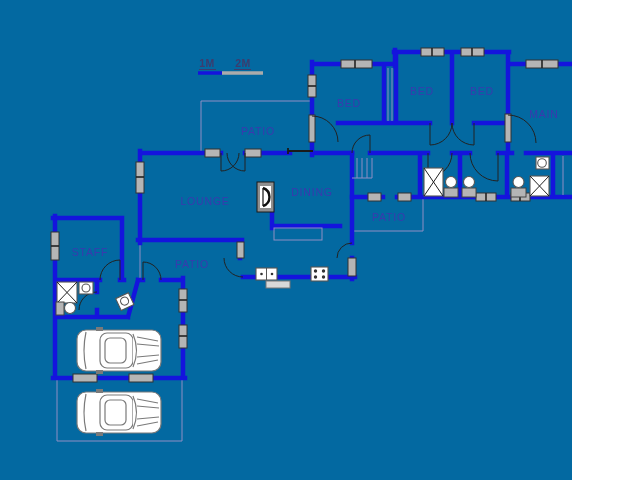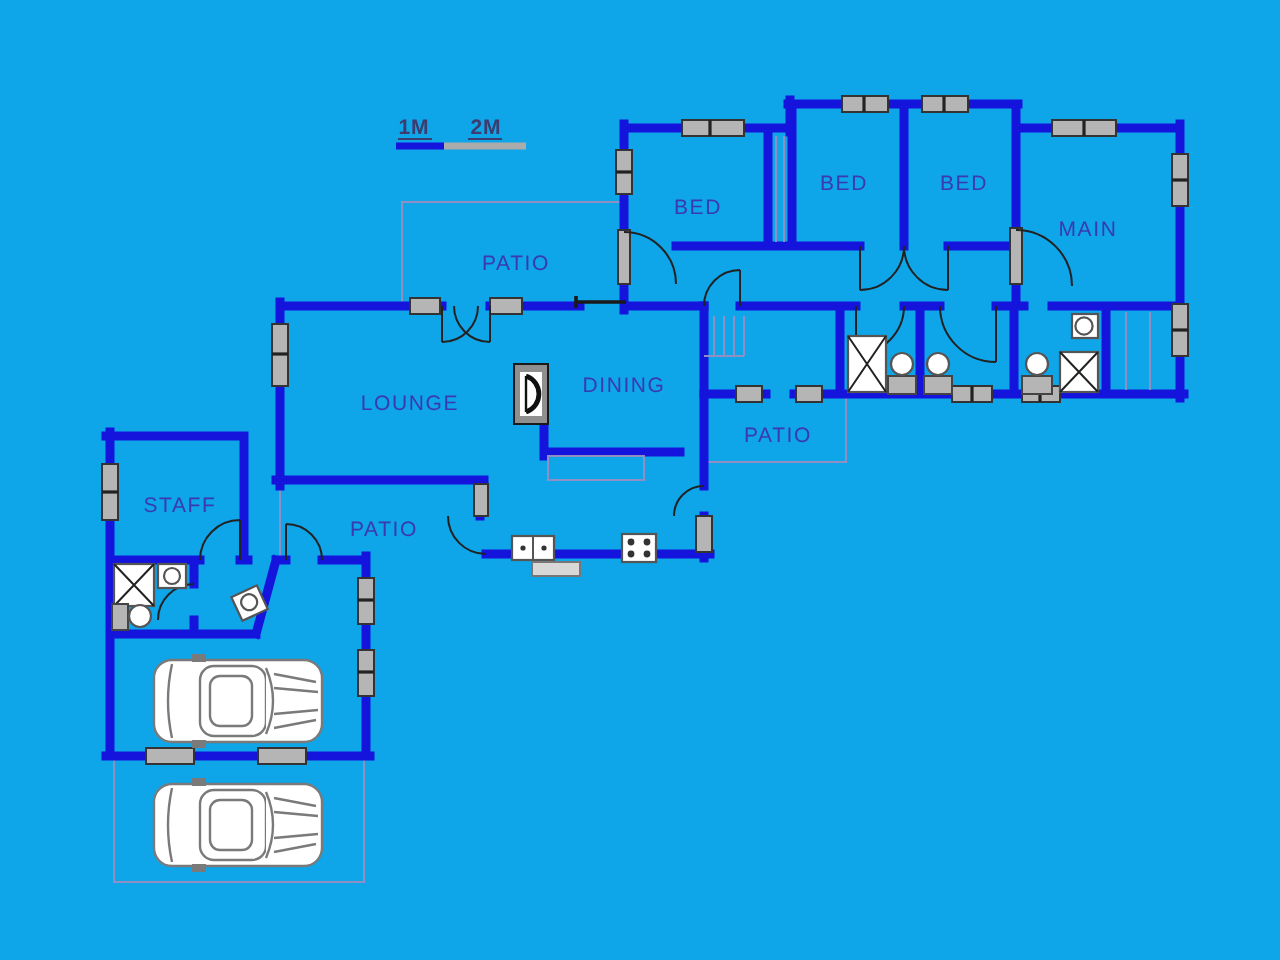--- a/index.html
+++ b/index.html
@@ -1,16 +1,16 @@
 <!DOCTYPE html>
 <html><head>
 <meta charset="utf-8">
 <style>
   html,body{margin:0;padding:0;background:#ffffff;}
-  #stage{position:relative;width:640px;height:480px;background:#0ea5e9;overflow:hidden;}
+  #stage{position:relative;width:572px;height:480px;background:#0369a1;overflow:hidden;}
   svg{position:absolute;left:0;top:0;}
   .lbl{font-family:"Liberation Sans",sans-serif;font-size:10.5px;fill:#3a3aae;letter-spacing:0.8px;text-anchor:middle;}
   .scl{font-family:"Liberation Sans",sans-serif;font-size:10.5px;font-weight:bold;fill:#3c3c6e;letter-spacing:0.5px;text-anchor:middle;}
   .wall{stroke:#1414dd;stroke-width:4.5;fill:none;stroke-linecap:square;}
   .thin{stroke:#8f8fc4;stroke-width:1;fill:none;}
   .blk{stroke:#1a1a1a;stroke-width:1.8;fill:none;}
   .win{fill:#b5b5b5;stroke:#333333;stroke-width:1;}
   .winline{stroke:#222;stroke-width:1.6;}
   .door{stroke:#222222;stroke-width:1;fill:none;}
   .fix{stroke:#555555;stroke-width:1.1;fill:#ffffff;}

